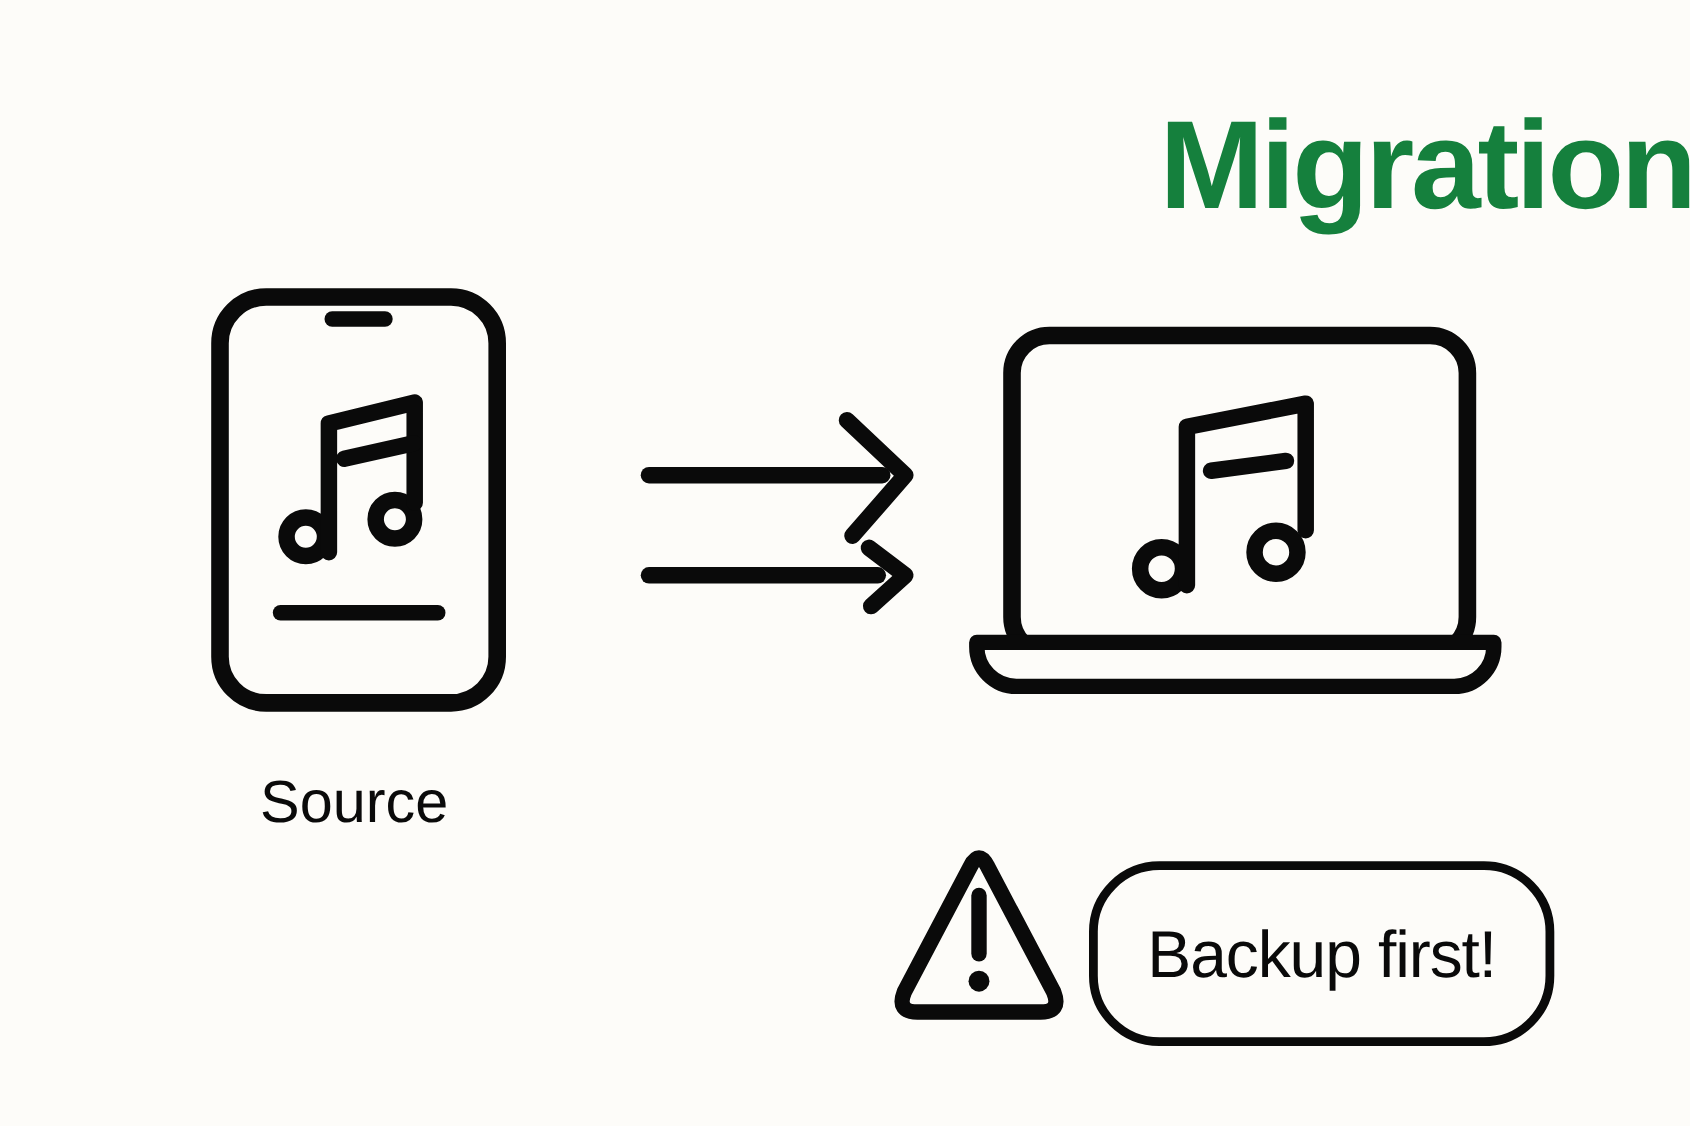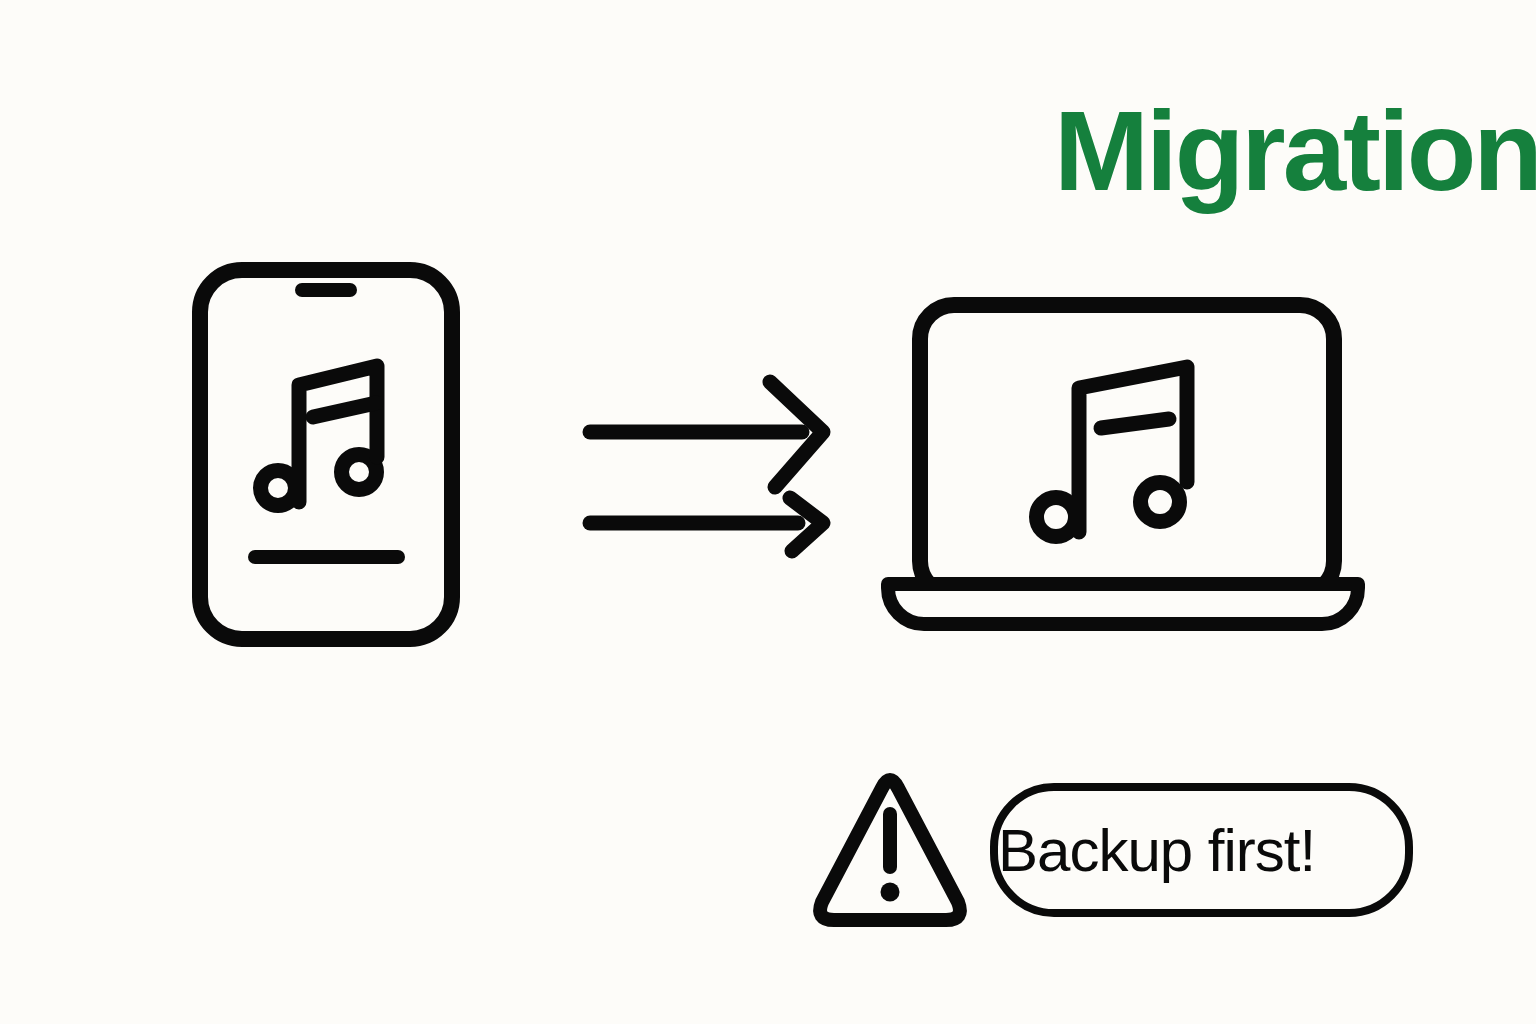--- a/index.html
+++ b/index.html
@@ -32,25 +32,25 @@
     font-size:54px;
     font-weight:400;
     color:#0a0a0a;
     line-height:1.1;
   }
   .source-label{left:172px;top:700px;width:300px;}
   .dest-label{left:922px;top:692px;width:400px;}
   .pill{
     position:absolute;
     left:990px;top:783px;
-    width:423px;height:134px;
+    width:423px;height:168px;
     box-sizing:border-box;
     border:8px solid #0a0a0a;
     border-radius:64px;
-    display:flex;align-items:center;
+    display:flex;align-items:center;justify-content:center;
     background:transparent;
   }
   .pill span{
     font-size:60px;
     letter-spacing:-1px;
     color:#0a0a0a;
     white-space:nowrap;
   }
 </style>
 </head>
@@ -67,20 +67,21 @@
     <rect x="115" y="33" width="62" height="14" rx="7" fill="currentColor"></rect>
     <g stroke="currentColor" stroke-width="15" stroke-linecap="round" stroke-linejoin="round">
       <circle cx="98" cy="238" r="17.5"></circle>
       <circle cx="179" cy="222" r="17.5"></circle>
       <path d="M 119,252 V 135 L 197,116 V 207"></path>
       <path d="M 133,167 L 196,153"></path>
     </g>
     <path d="M 75,307 H 218" stroke="currentColor" stroke-width="14" stroke-linecap="round"></path>
   </svg>
 
+  <div class="device-label source-label">Source</div>
 
   <svg class="icon-svg arrows-icon" width="256" height="196" viewBox="0 0 256 196" fill="none">
     <g stroke="currentColor" stroke-width="15" stroke-linecap="round" stroke-linejoin="round">
       <path d="M 10,64 H 222"></path>
       <path d="M 190,14 L 243,64 L 195,119"></path>
     </g>
     <g stroke="currentColor" stroke-width="15" stroke-linecap="round" stroke-linejoin="round">
       <path d="M 10,155 H 218"></path>
       <path d="M 210,130 L 243,155 L 212,183"></path>
     </g>

